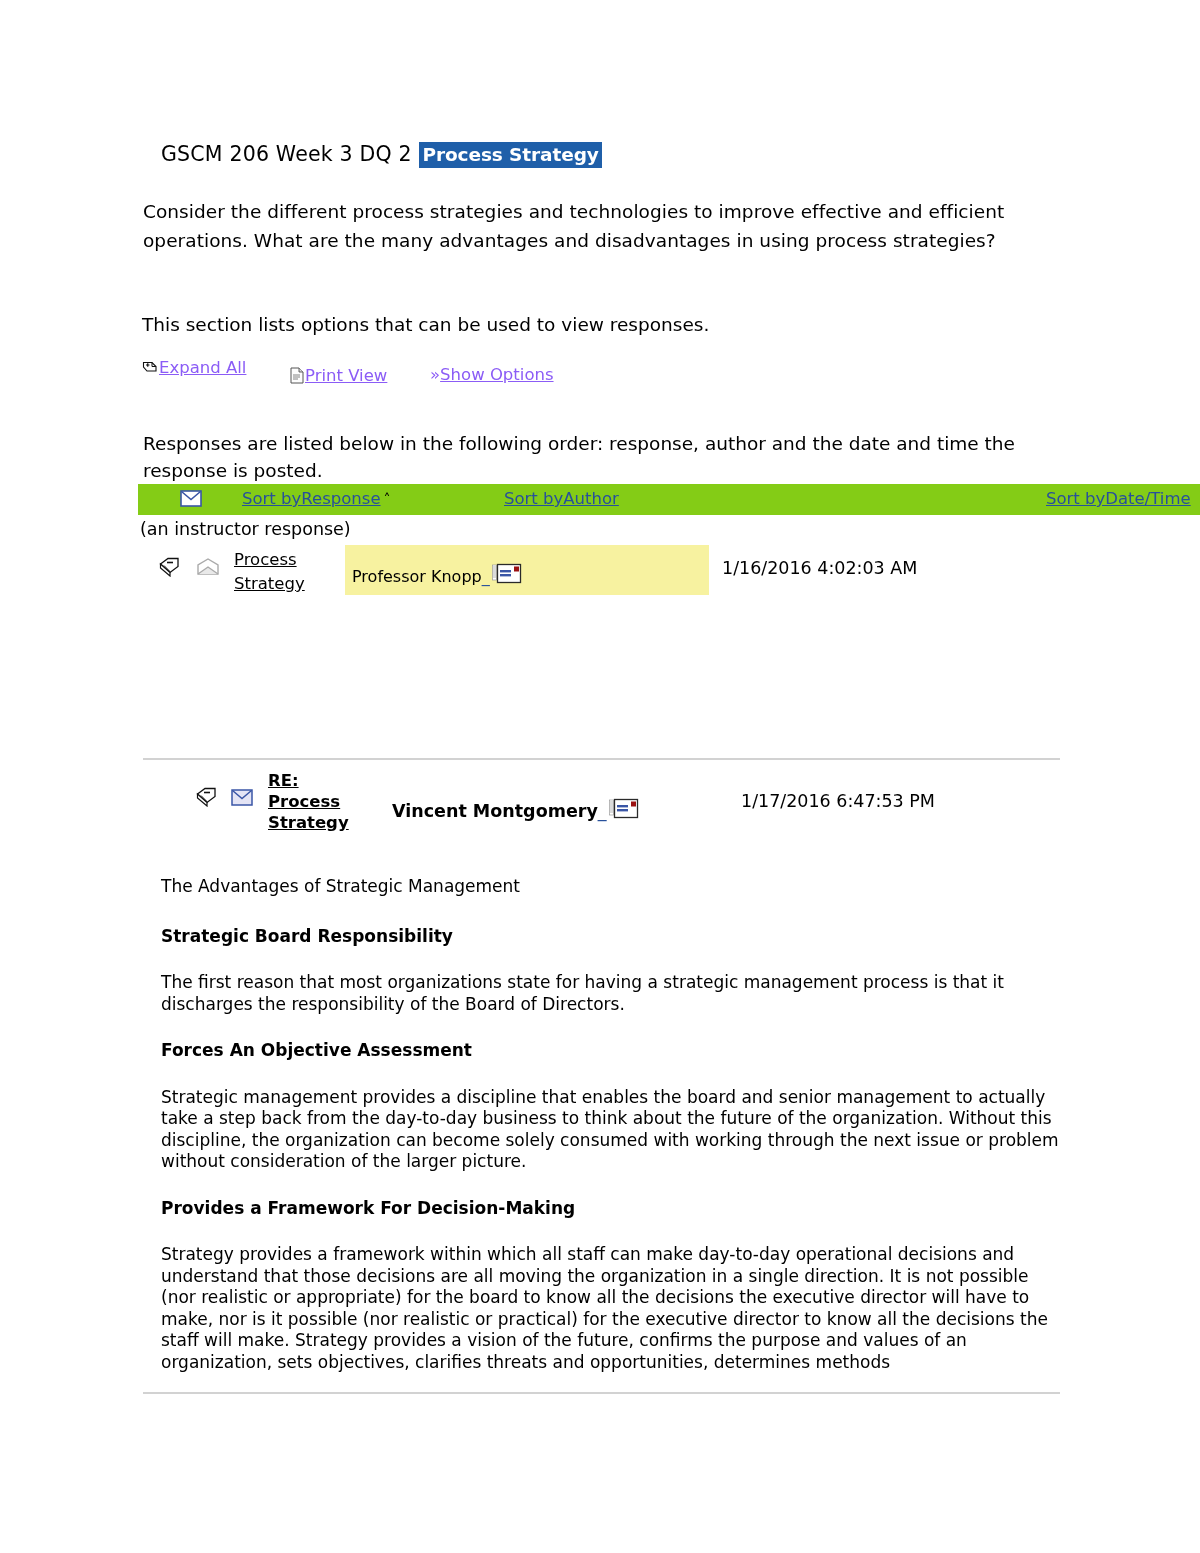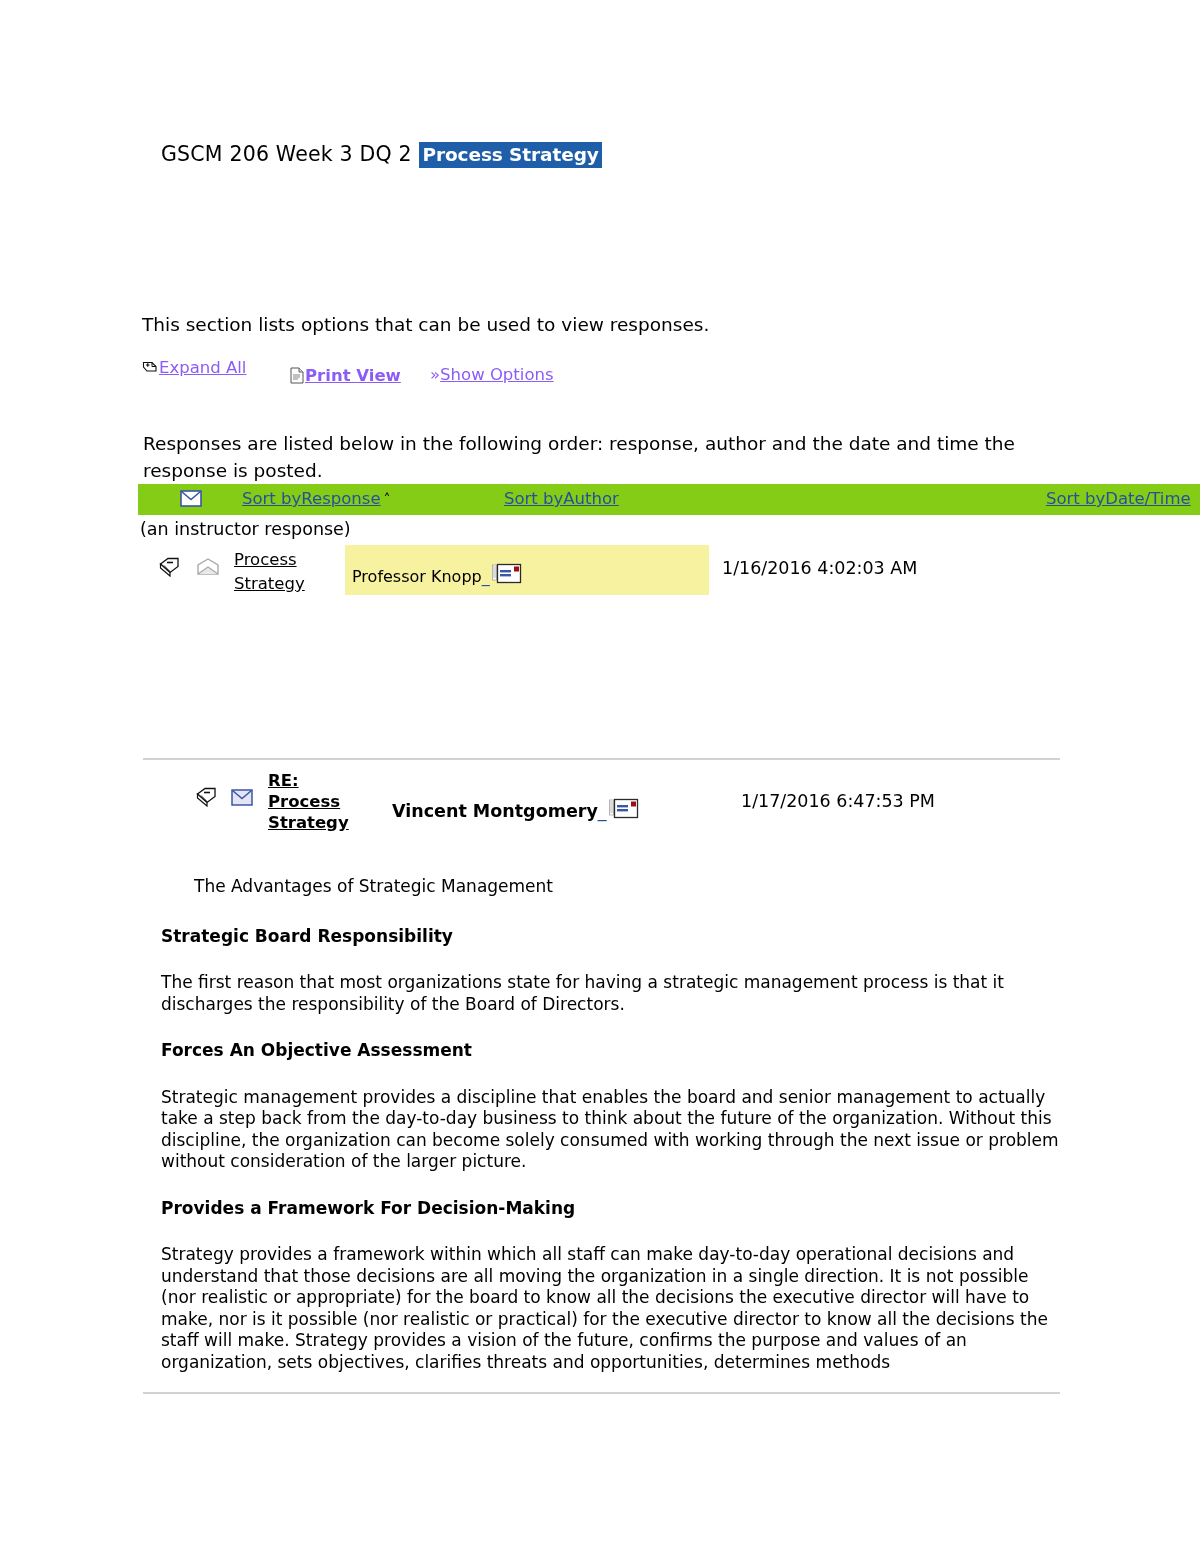--- a/index.html
+++ b/index.html
@@ -62,21 +62,21 @@
     line-height: 26px;
     white-space: nowrap;
   }
 
   .option-link-wrap {
     position: absolute;
     font-size: 16.5px;
     line-height: 25px;
   }
   .opt-expand { left: 142px; top: 355px; width: 120px; }
-  .opt-print  { left: 290px; top: 363px; white-space: nowrap; font-weight: bold;}
+  .opt-print  { left: 290px; top: 363px; white-space: nowrap;}
   .opt-show   { left: 430px; top: 362px; white-space: nowrap;}
 
   .lnk {
     color: #8b5cf6;
     text-decoration: underline;
   }
   .lnk-inline { display: inline; }
 
   .icon-inline {
     display: inline-block;
@@ -227,21 +227,20 @@
   
   .post-body {
     position: absolute;
     left: 161px;
     top: 876px;
     width: 900px;
   }
   .pb-line {
     font-size: 17px;
     line-height: 21.5px;
-    margin-left: 33px;
   }
   .pb-head {
     font-size: 17px;
     font-weight: bold;
     line-height: 21.5px;
   }
   .pb-gap-lg { height: 28px; }
   .pb-gap-sm { height: 25px; }
   .pb-para {
     font-size: 17px;
@@ -250,20 +249,21 @@
 </style>
 </head>
 <body>
 
 <div class="page">
 
   <div class="doc-title">
     <span class="title-plain">GSCM 206 Week 3 DQ 2 </span><span class="title-highlight">Process Strategy</span>
   </div>
 
+  <div class="intro-para">Consider the different process strategies and technologies to improve effective and efficient operations. What are the many advantages and disadvantages in using process strategies?</div>
 
   <div class="options-lead">This section lists options that can be used to view responses.</div>
 
   <div class="option-link-wrap opt-expand">
     <span class="icon-inline">
       <svg width="16" height="16" viewBox="0 0 16 16">
         <path d="M1.5 2.5 L10 2.5 L14 6.5 L14 11 L5 11 L1.5 7 Z" fill="#ffffff" stroke="#111" stroke-width="1.1"></path>
         <path d="M10 2.5 L10 6.5 L14 6.5" fill="none" stroke="#111" stroke-width="1"></path>
         <path d="M4 5 L7.5 5 M5.75 3.3 L5.75 6.7" stroke="#111" stroke-width="1.2"></path>
       </svg>

